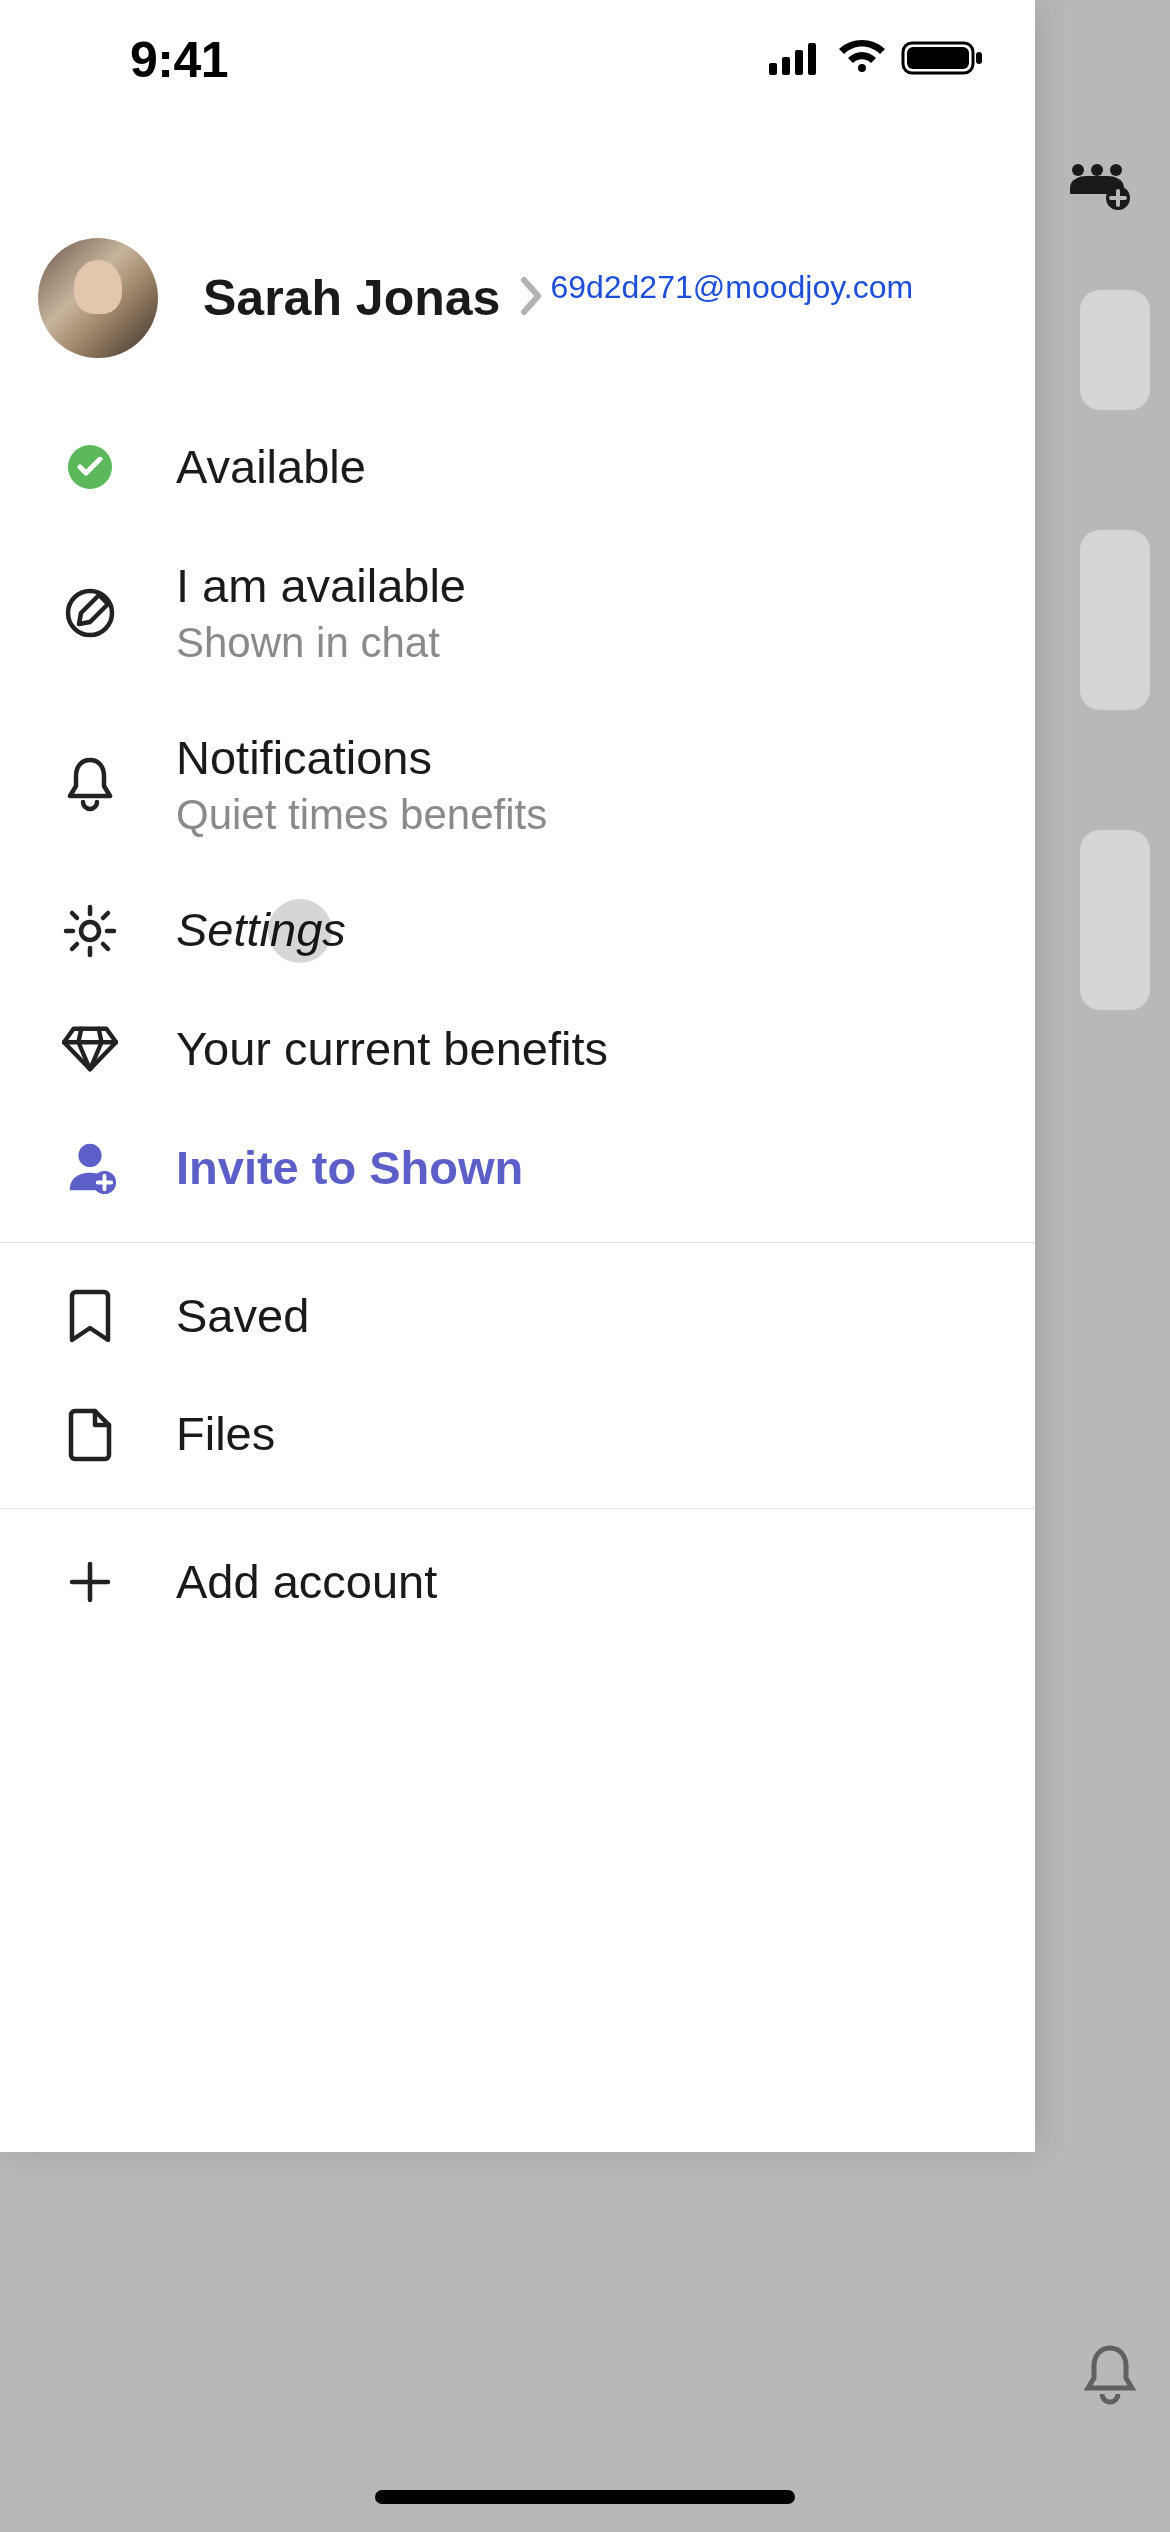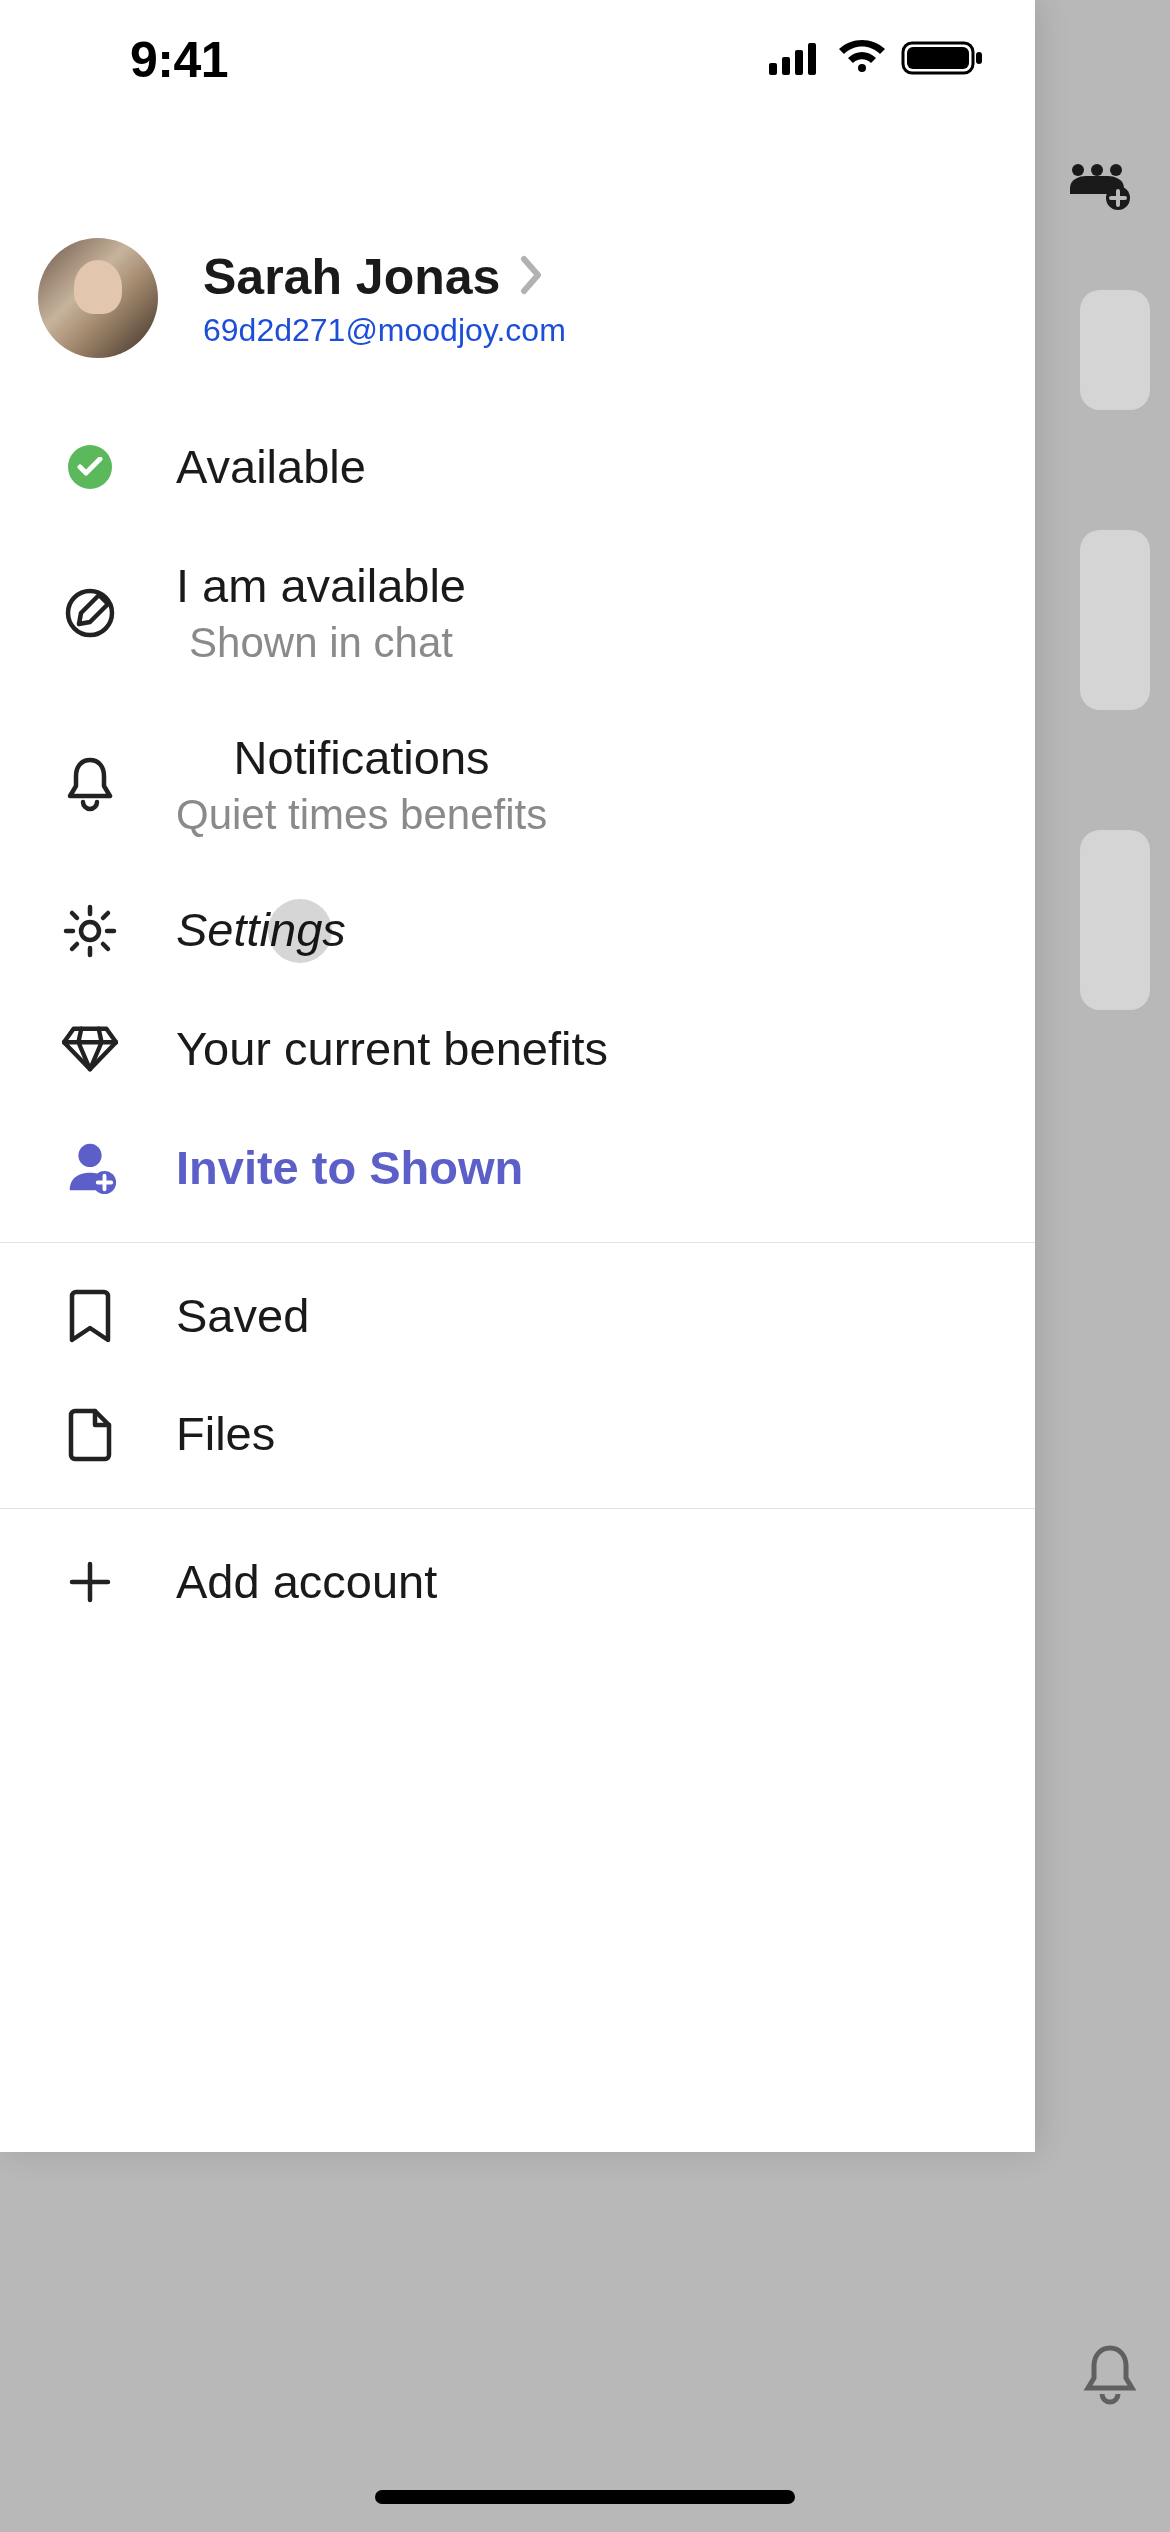--- a/index.html
+++ b/index.html
@@ -20,30 +20,30 @@
 
     
     .statusbar { height:110px; display:flex; align-items:center; justify-content:space-between; padding:10px 50px 0 130px; }
     .statusbar .time { font-size:50px; font-weight:700; letter-spacing:-.5px; }
     .statusbar .right-icons { display:flex; align-items:center; gap:14px; }
 
     
     .profile { display:flex; align-items:center; gap:45px; padding:128px 40px 50px 38px; }
     .avatar { width:120px; height:120px; border-radius:60px; background:linear-gradient(135deg,#6b5548 0%,#c7b49c 40%,#a2896e 60%,#3a2e24 100%); position:relative; overflow:hidden; flex-shrink:0; }
     .avatar::after{content:"";position:absolute;left:30%;top:18%;width:40%;height:45%;background:#e2c6ad;border-radius:50% 50% 40% 40%;}
-    .profile-text { display:flex; flex-direction:column; gap:6px;justify-content:space-between; }
+    .profile-text { display:flex; gap:6px;justify-content:space-between; }
     .profile-name-row { display:flex; align-items:center; gap:20px; }
     .profile-name { font-size:50px; font-weight:700; color:#1a1a1a; }
     .profile-email { font-size:32px; color:#1d4ed8; font-weight:400; }
 
     
     .menu { display:flex; flex-direction:column; }
     .menu-item { display:flex; align-items:center; gap:58px; padding:30px 40px 30px 62px; min-height:118px; }
     .menu-icon { width:56px; height:56px; display:flex; align-items:center; justify-content:center; flex-shrink:0; }
-    .menu-text { display:flex; flex-direction:column; gap:0; line-height:1.25;align-items:center; }
+    .menu-text { display:flex; flex-direction:column; gap:0; line-height:1.25; }
     .menu-label { font-size:47px; font-weight:400; color:#1a1a1a; }
     .menu-sub { font-size:42px; color:#8a8a8a; margin-top:1px; }
     .menu-item.invite .menu-label { color:#5b5fc7; font-weight:700; }
 
     .status-dot { width:44px; height:44px; border-radius:22px; background:#5bb85b; display:flex; align-items:center; justify-content:center; }
     .status-dot svg { display:block; }
 
     .sep { height:1px; background:#e2e2e2; margin:14px 0; }
 
     .tap-highlight { position:relative;font-style:italic; }

